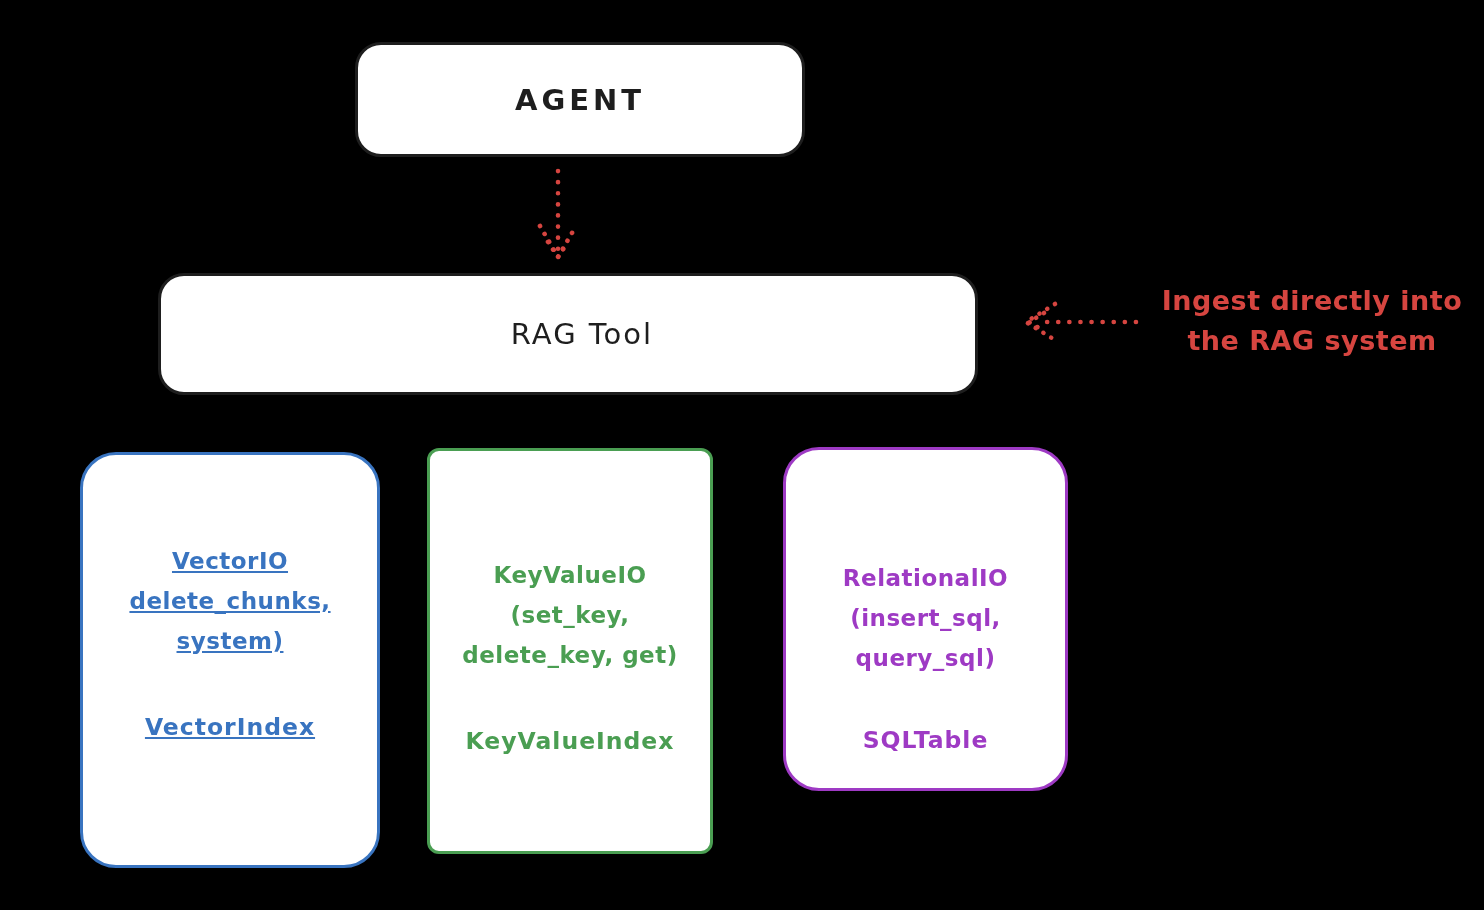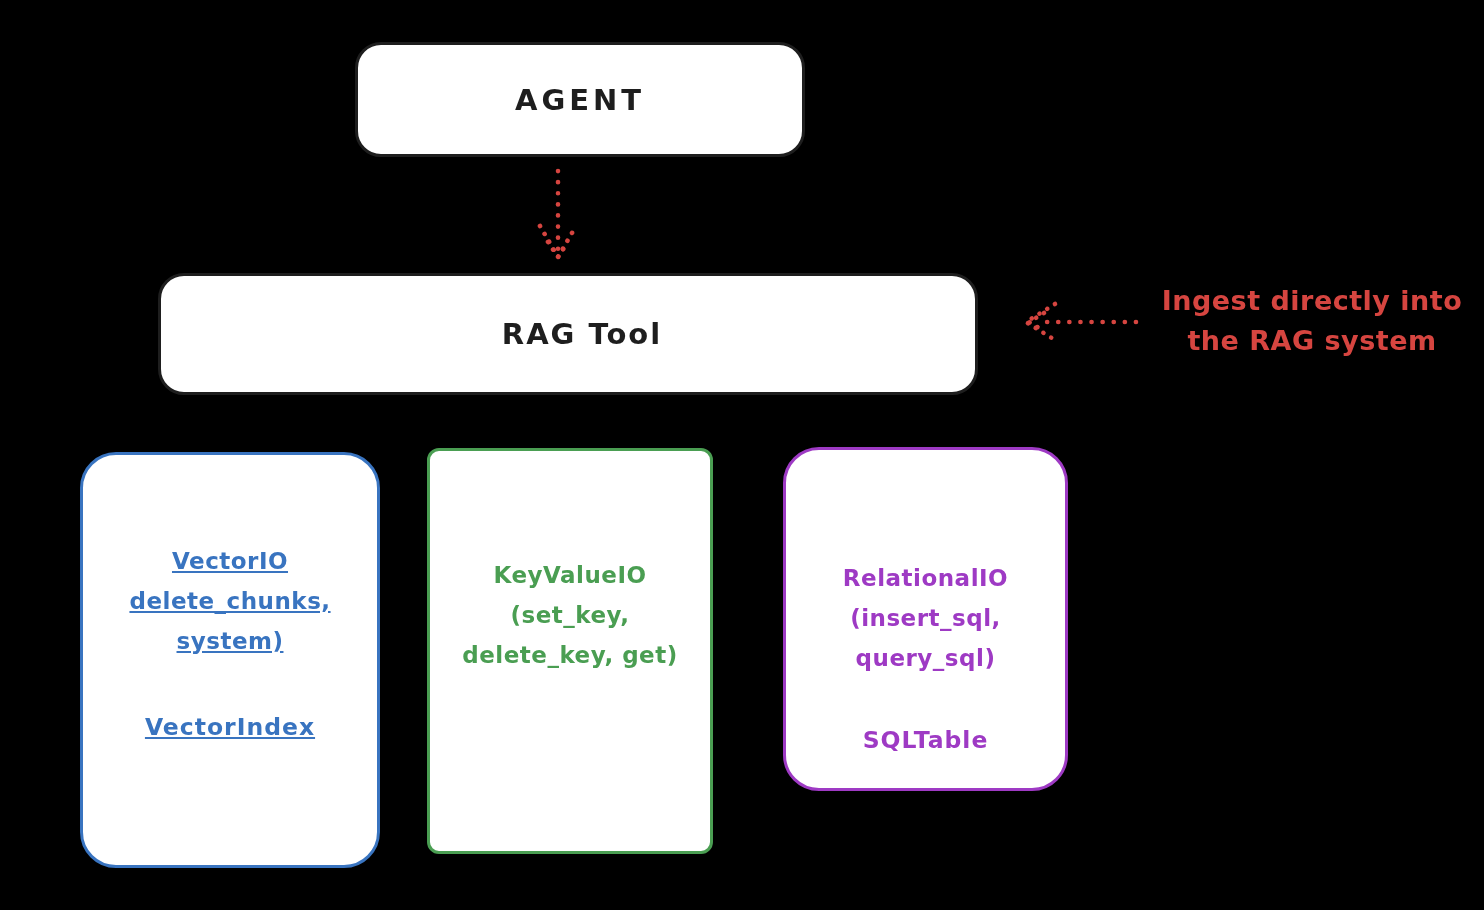--- a/index.html
+++ b/index.html
@@ -36,21 +36,21 @@
     font-weight: 700;
     letter-spacing: 4px;
   }
   .node-ragtool {
     left: 158px; top: 273px;
     width: 820px; height: 122px;
     border-radius: 26px;
   }
   .node-ragtool .node-label {
     font-size: 29px;
-    font-weight: 700;
+    font-weight: 400;
     letter-spacing: 2px;
     margin-left: 28px;
   }
   
   .arrow-layer {
     position: absolute;
     left: 0; top: 0;
     width: 1484px; height: 910px;
     pointer-events: none;
   }
@@ -156,20 +156,21 @@
     </div>
     <div class="io-index">VectorIndex</div>
   </div>
 
   <div class="io-box io-box-keyvalue" style="border-color: rgb(74, 158, 82); color: rgb(74, 158, 82); border-radius: 12px;">
     <div class="io-title">
       <div>KeyValueIO</div>
       <div>(set_key,</div>
       <div>delete_key, get)</div>
     </div>
+    <div class="io-index">KeyValueIndex</div>
   </div>
 
   <div class="io-box io-box-relational" style="border-color: rgb(158, 58, 196); color: rgb(158, 58, 196);">
     <div class="io-title">
       <div>RelationalIO</div>
       <div>(insert_sql,</div>
       <div>query_sql)</div>
     </div>
     <div class="io-index">SQLTable</div>
   </div>

